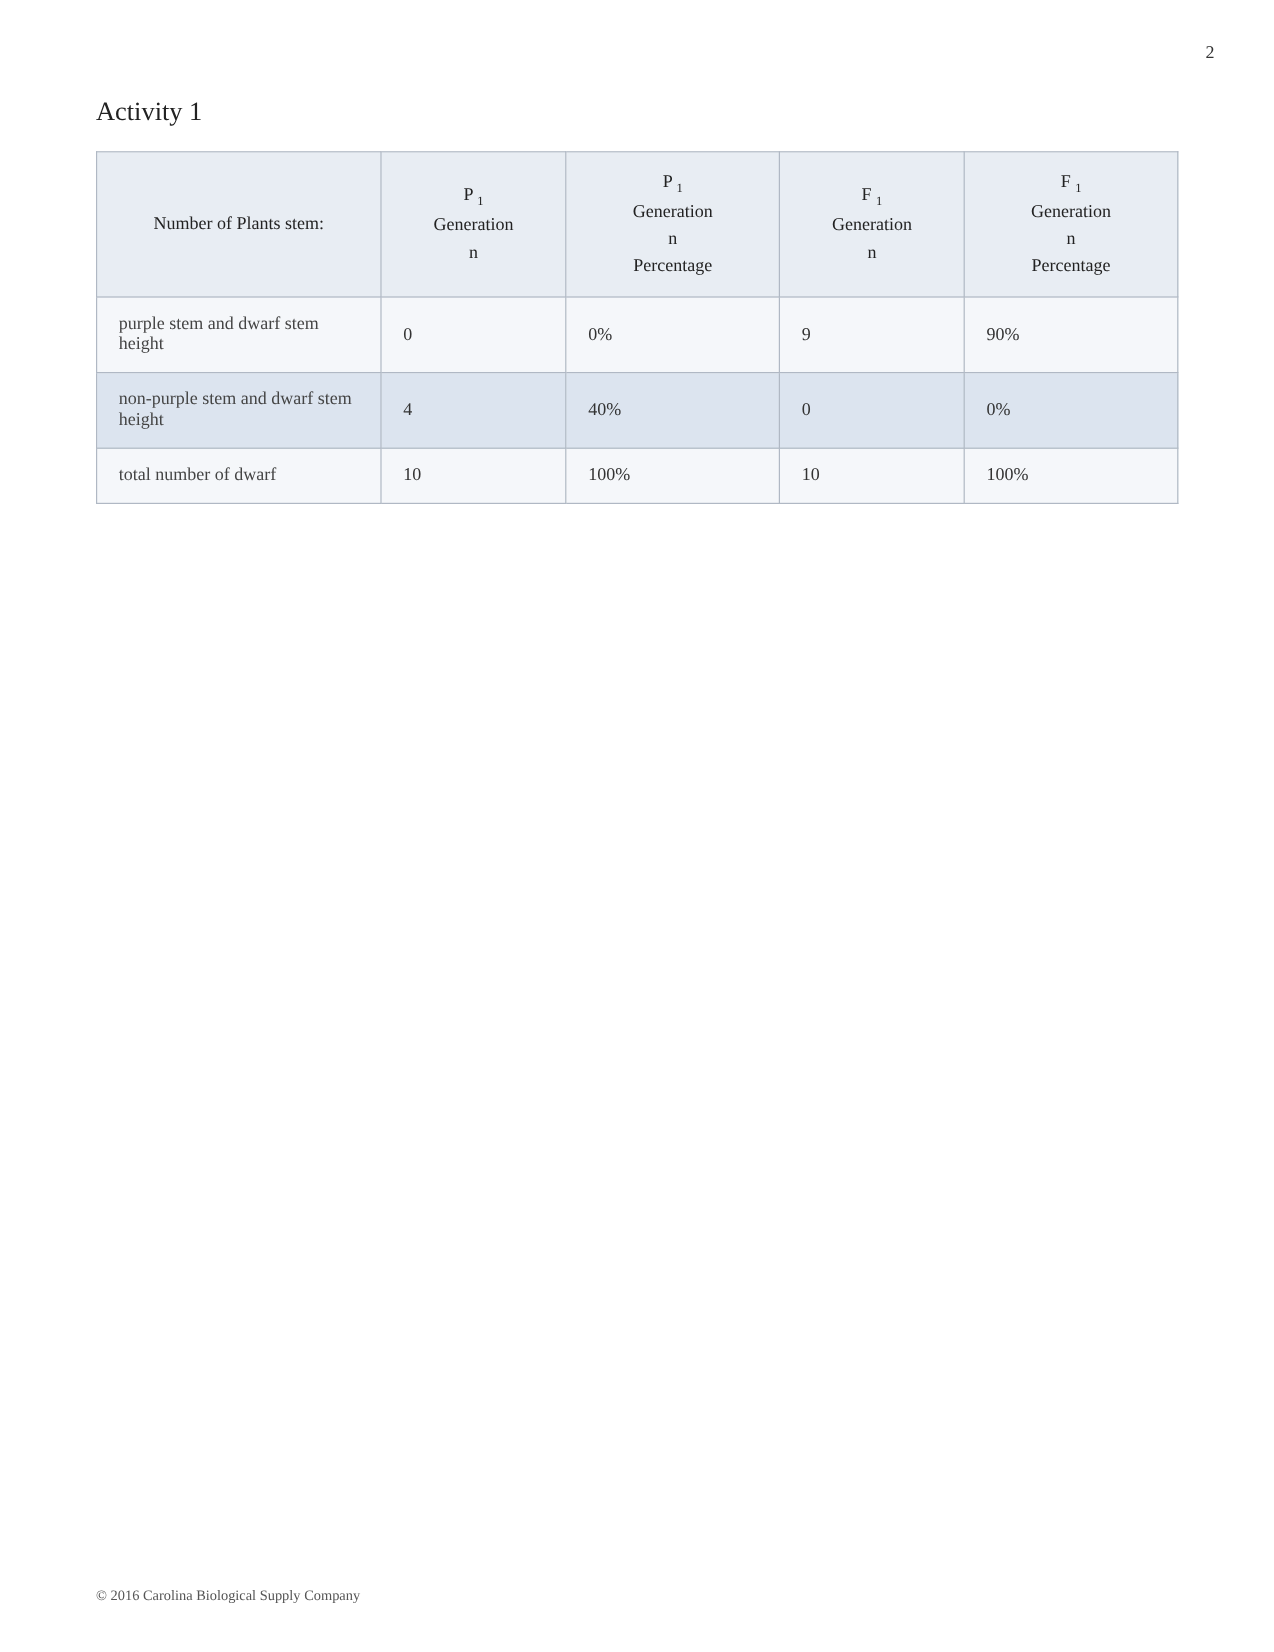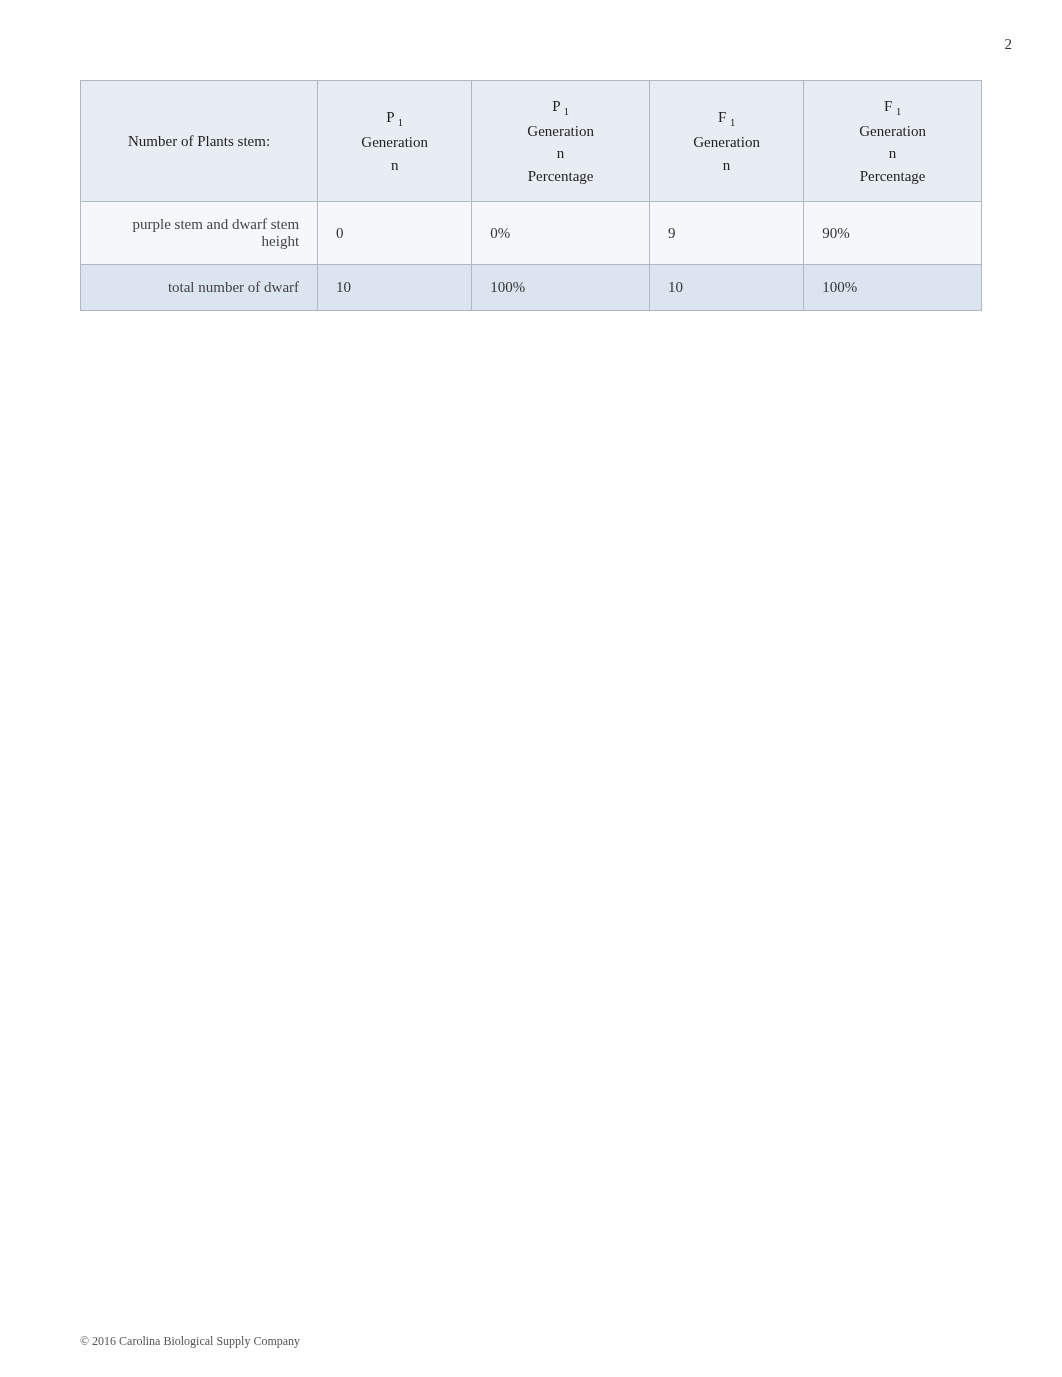--- a/index.html
+++ b/index.html
@@ -48,21 +48,21 @@
       border-collapse: collapse;
       border: 1px solid #b0b8c4;
       font-size: 15px;
     }
 
     .data-table th,
     .data-table td {
       border: 1px solid #b0b8c4;
       padding: 14px 18px;
       vertical-align: middle;
-      text-align: right;
+      text-align: left;
     }
 
     .data-table thead th {
       background-color: #e8edf3;
       text-align: center;
       font-weight: normal;
       color: #222;
       line-height: 1.5;
     }
 
@@ -98,56 +98,64 @@
     .col-f1 {
       width: 130px;
     }
 
     .col-f1-pct {
       width: 150px;
     }
 
     .footer {
       position: absolute;
-      bottom: 28px;
+      bottom: 40px;
       left: 80px;
       font-size: 12px;
       color: #555;
     }
 
     sub {
       font-size: 0.7em;
     }
   </style>
 </head>
 <body>
 
 <div class="page-number">2</div>
 
 <div class="page-content">
+  <h1 class="activity-title">Activity 1</h1>
 
   <table class="data-table">
     <thead>
       <tr>
         <th class="col-header-main">Number of Plants stem:</th>
         <th class="col-p1">P <sub>1</sub><br>Generation<br>n</th>
         <th class="col-p1-pct">P <sub>1</sub><br>Generation<br>n<br>Percentage</th>
         <th class="col-f1">F <sub>1</sub><br>Generation<br>n</th>
         <th class="col-f1-pct">F <sub>1</sub><br>Generation<br>n<br>Percentage</th>
       </tr>
     </thead>
     <tbody id="table-body">
     <tr>
           <td>purple stem and dwarf stem height</td>
           <td>0</td>
           <td>0%</td>
           <td>9</td>
           <td>90%</td>
         </tr>
         <tr>
+          <td>non-purple stem and dwarf stem height</td>
+          <td>4</td>
+          <td>40%</td>
+          <td>0</td>
+          <td>0%</td>
+        </tr>
+        <tr>
           <td>total number of dwarf</td>
           <td>10</td>
           <td>100%</td>
           <td>10</td>
           <td>100%</td>
         </tr>
       </tbody>
   </table>
 </div>
 

